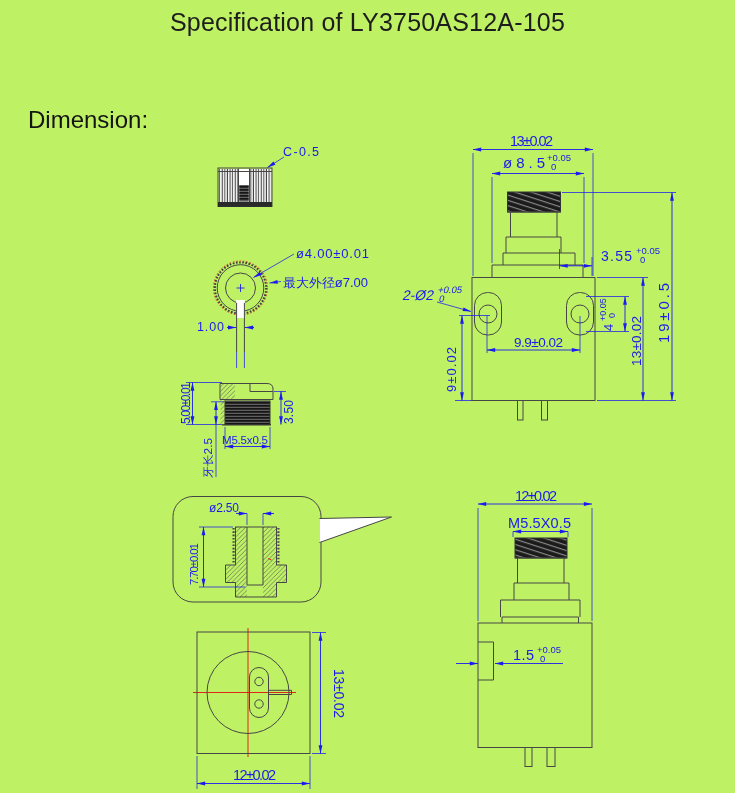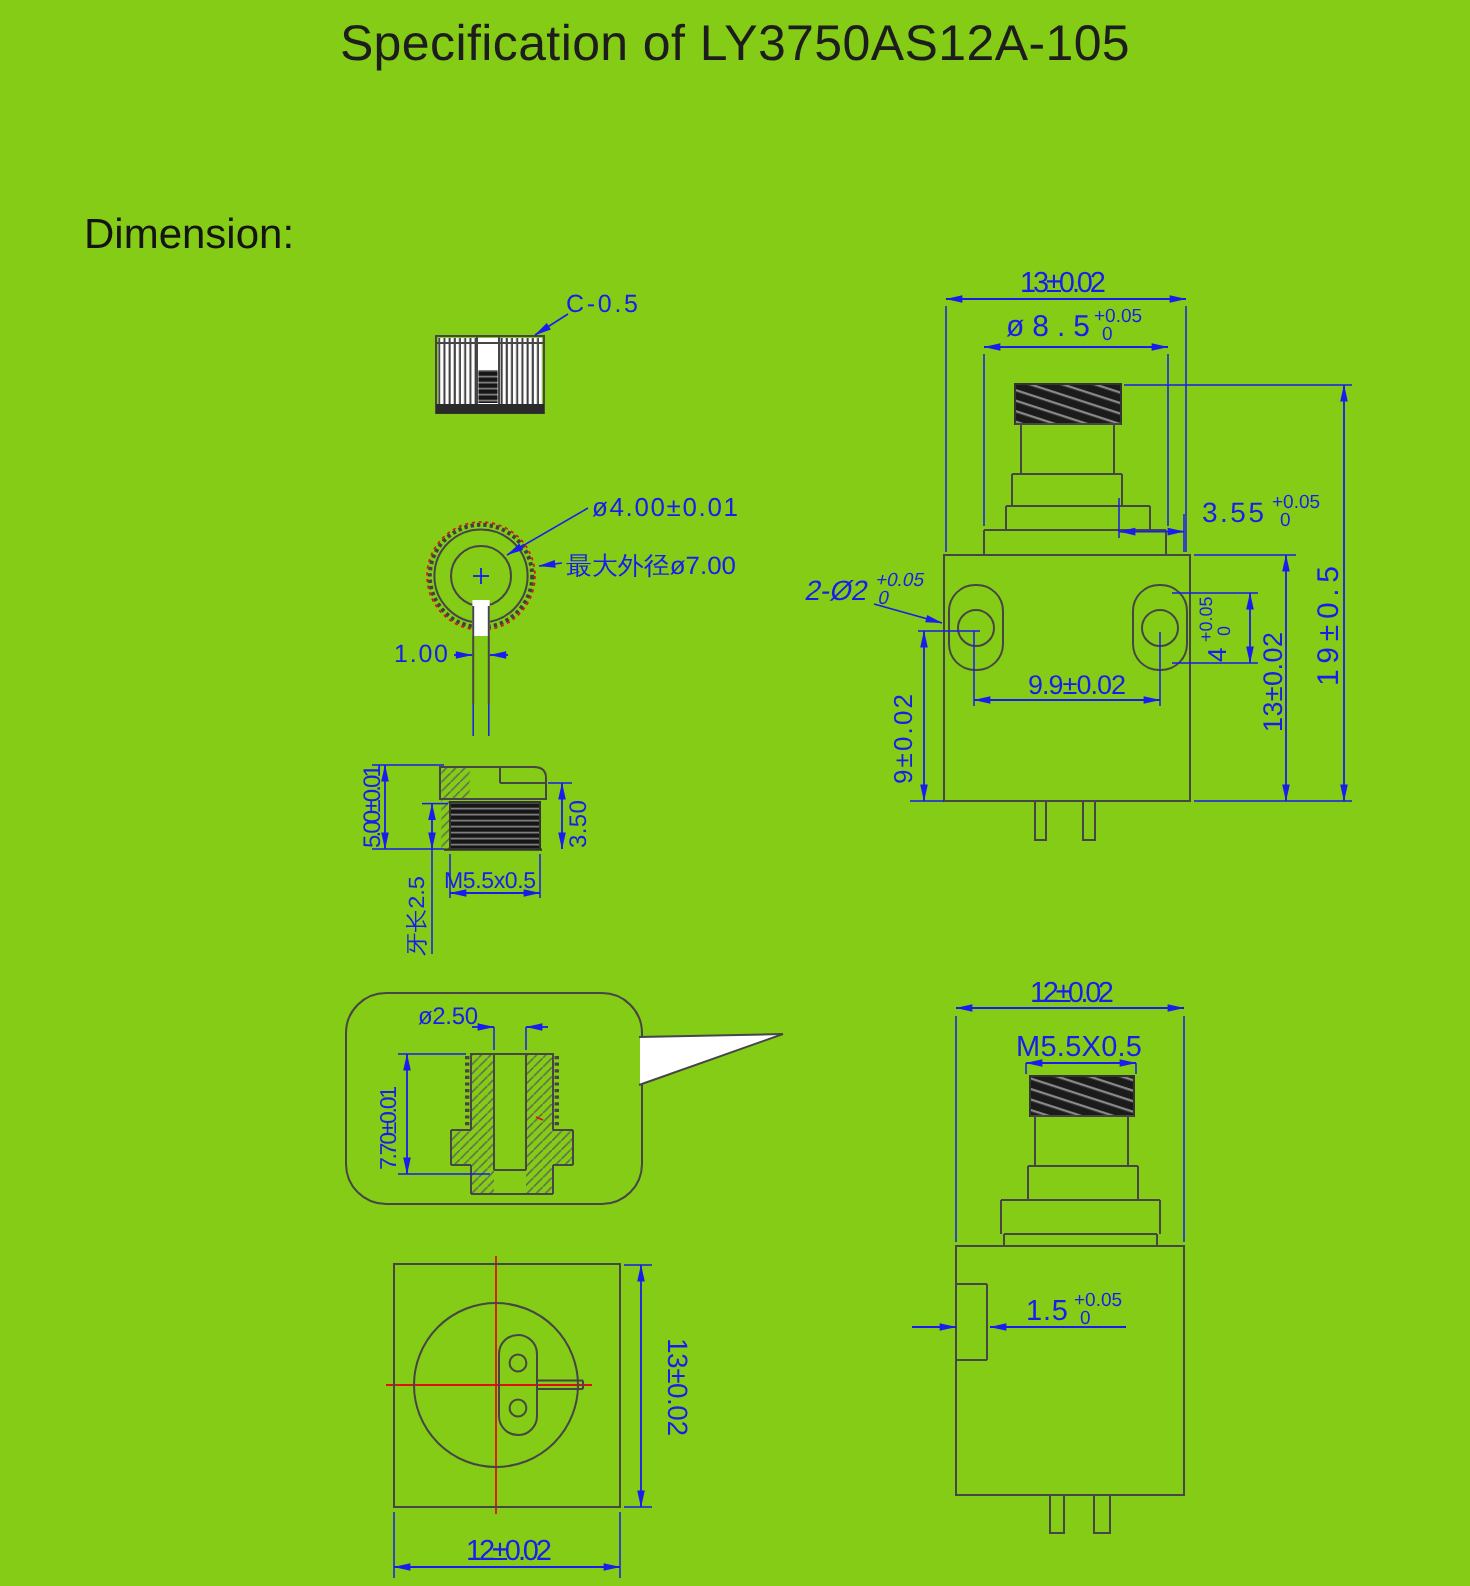--- a/index.html
+++ b/index.html
@@ -1,20 +1,20 @@
 <!DOCTYPE html>
 <html><head>
 <meta charset="utf-8">
 <style>
   html,body{margin:0;padding:0;background:#ffffff;}
-  .page{position:relative;width:735px;height:793px;background:#84cc16;overflow:hidden;
+  .page{position:relative;width:735px;height:793px;background:#bef264;overflow:hidden;
         font-family:"Liberation Sans",sans-serif;}
   .title{position:absolute;left:0;top:8px;width:100%;text-align:center;
          font-size:25px;color:#1d1d1d;letter-spacing:0.2px;}
-  .dim-label{position:absolute;left:42px;top:106px;font-size:21px;color:#141414;}
+  .dim-label{position:absolute;left:28px;top:106px;font-size:24px;color:#141414;}
   svg text{font-family:"Liberation Sans",sans-serif;fill:#1b1bef;}
   .ol{stroke:#464646;stroke-width:1;fill:none;}
   .olh{stroke:#343434;stroke-width:1.2;fill:none;}
   .dl{stroke:#1b1bef;stroke-width:0.9;fill:none;}
   .el{stroke:#1b1bef;stroke-width:0.75;fill:none;}
   .rl{stroke:#e01010;stroke-width:0.9;fill:none;}
 </style>
 </head>
 <body>
 

